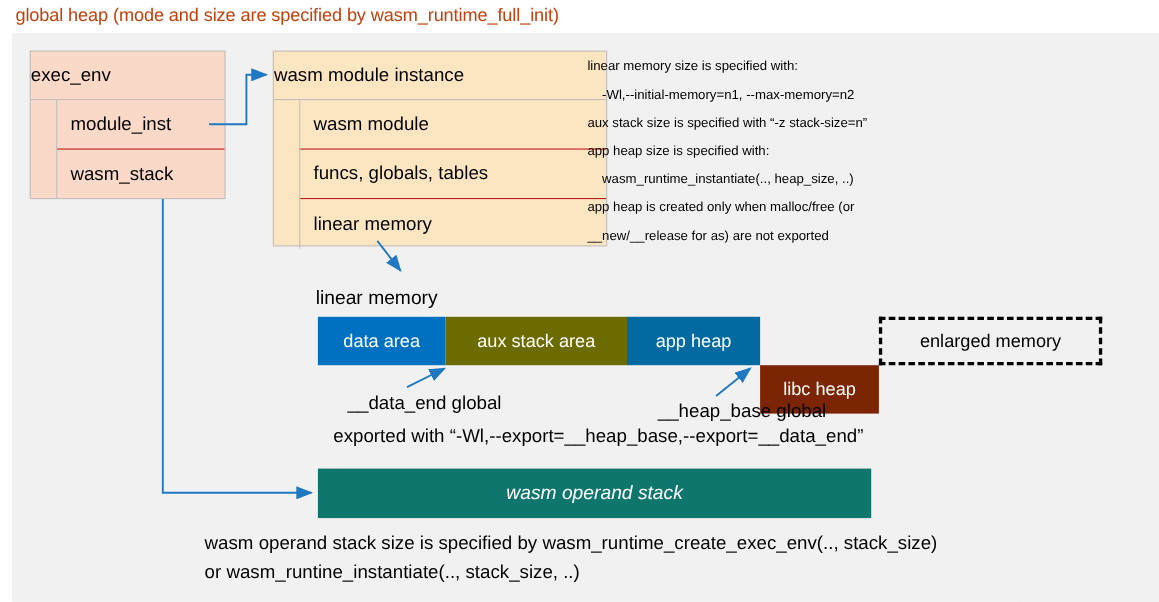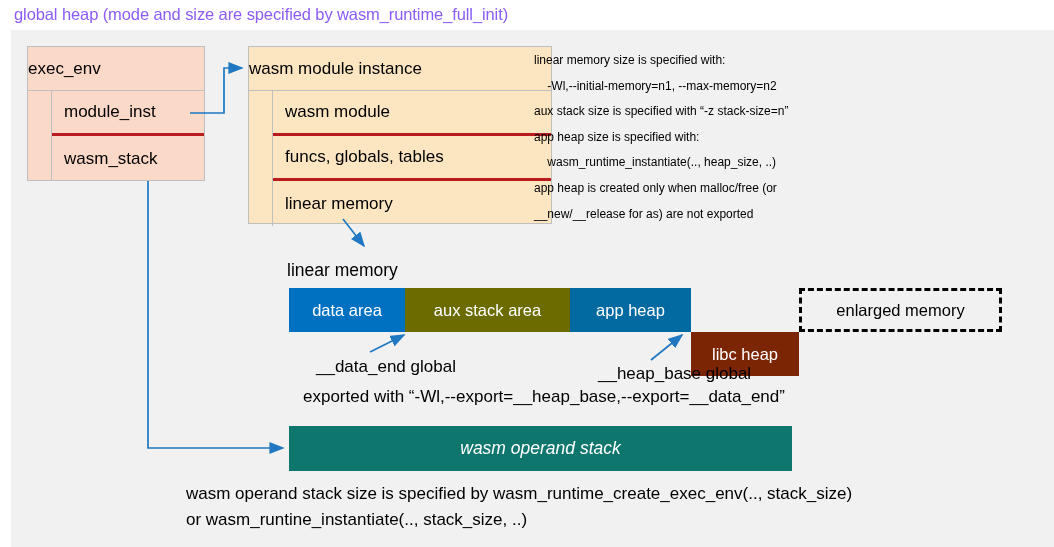--- a/index.html
+++ b/index.html
@@ -16,21 +16,21 @@
     color: #000000;
   }
 
   
   #diagram-title {
     position: absolute;
     left: 14px;
     top: 2px;
     font-size: 16.5px;
     line-height: 24px;
-    color: #8b5cf6;
+    color: #c2410c;
     white-space: nowrap;
     letter-spacing: -0.1px;
   }
 
   
   #canvas-panel {
     position: absolute;
     left: 11px;
     top: 30px;
     width: 1043px;
@@ -66,21 +66,21 @@
     flex: 1 1 auto;
     box-sizing: border-box;
   }
   .struct-row {
     box-sizing: border-box;
     height: 45px;
     display: flex;
     align-items: center;
     padding-left: 12px;
     font-size: 17px;
-    border-bottom: 3px solid #b91c1c;
+    border-bottom: 1px solid #b91c1c;
   }
   .struct-row:last-child { border-bottom: none; }
 
   
   #exec-env-box {
     left: 27px;
     top: 46px;
     width: 178px;
     height: 135px;
     background: #fbd9c8;

